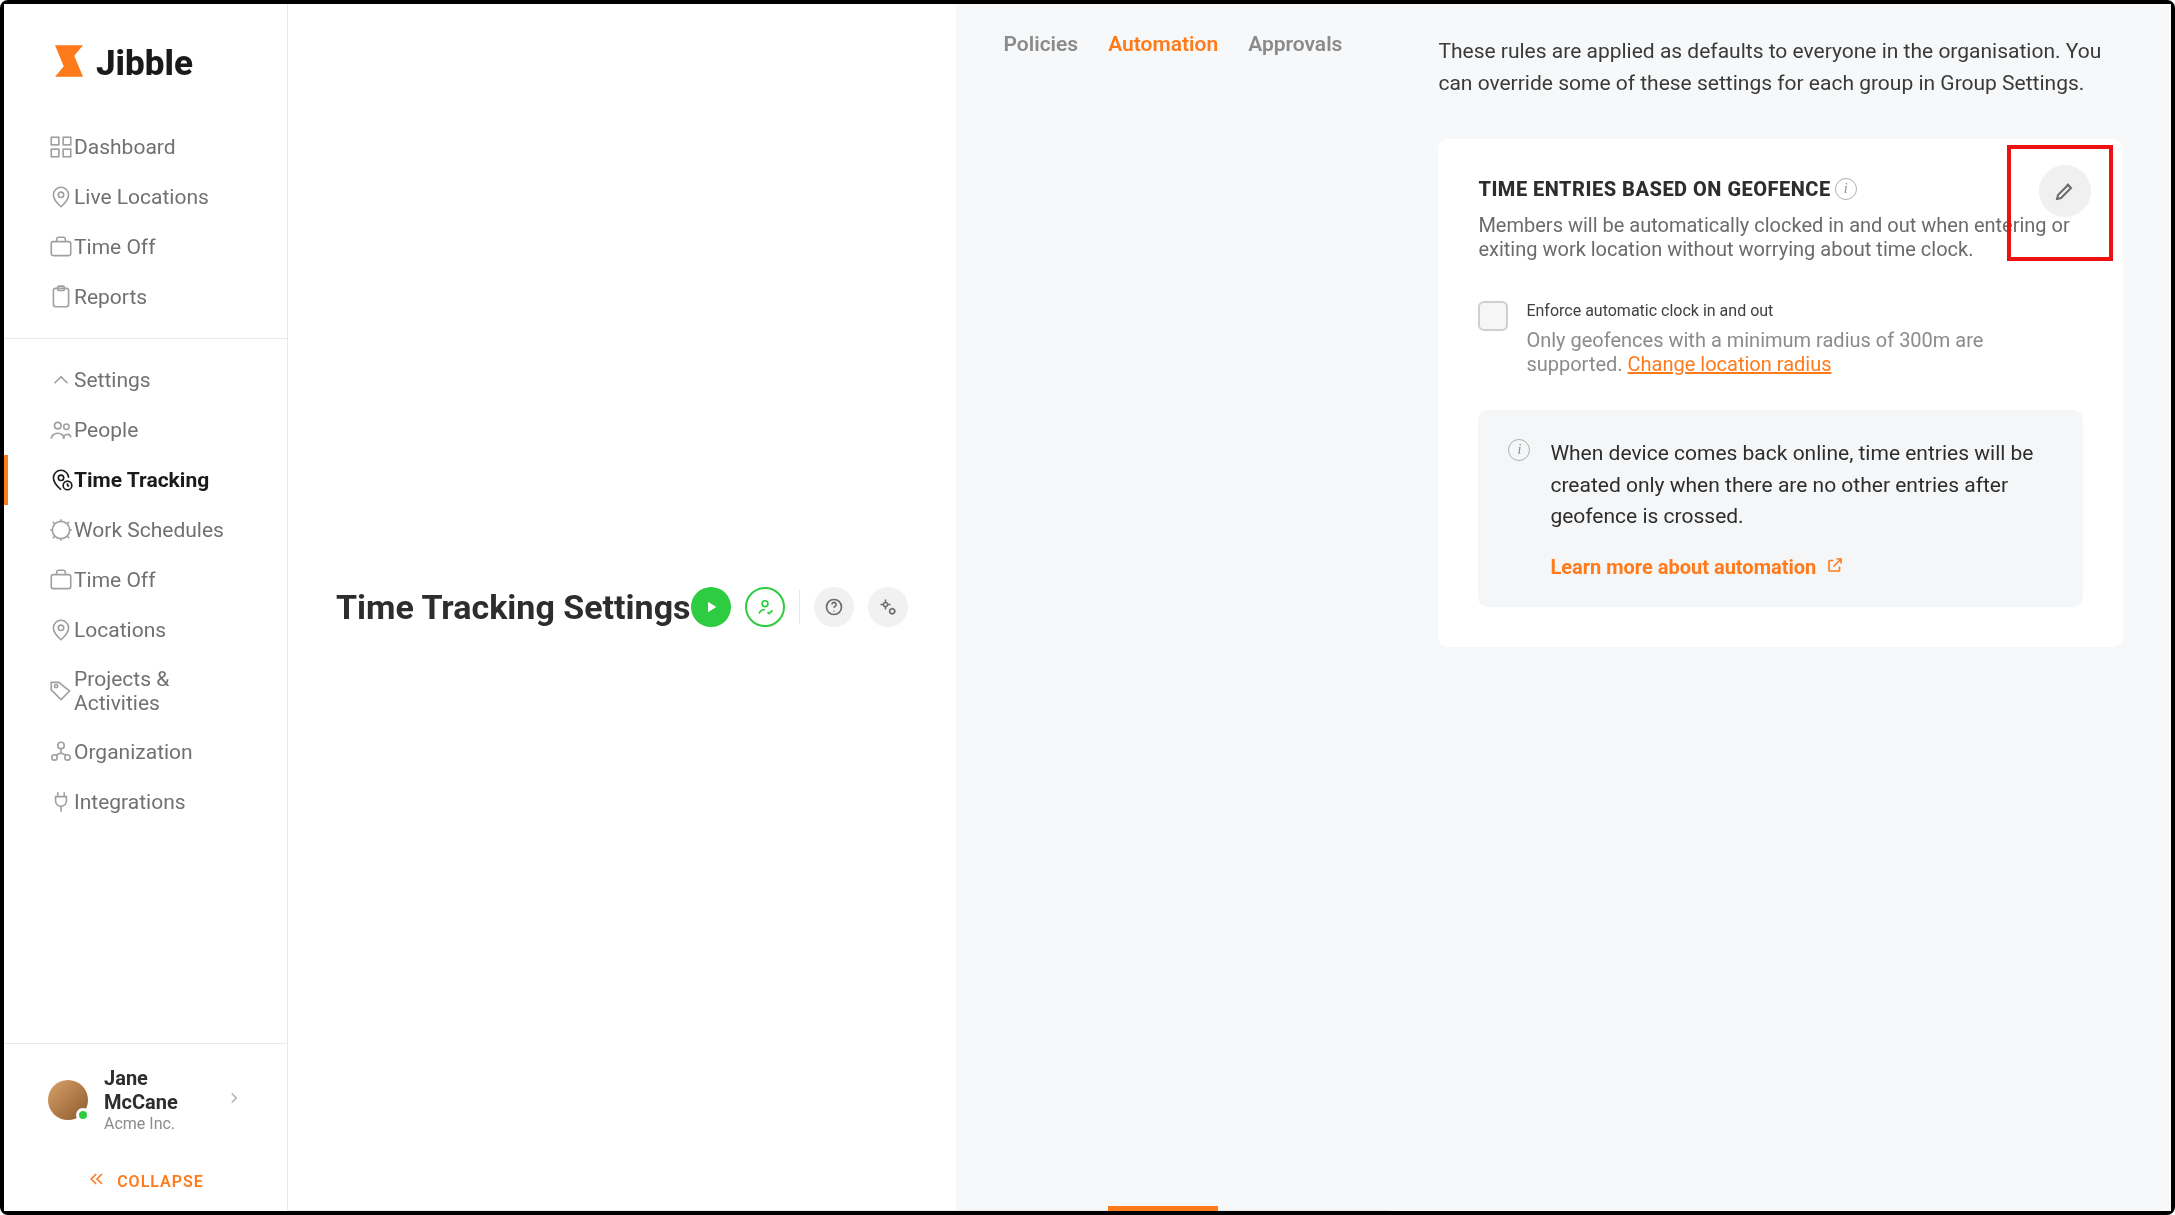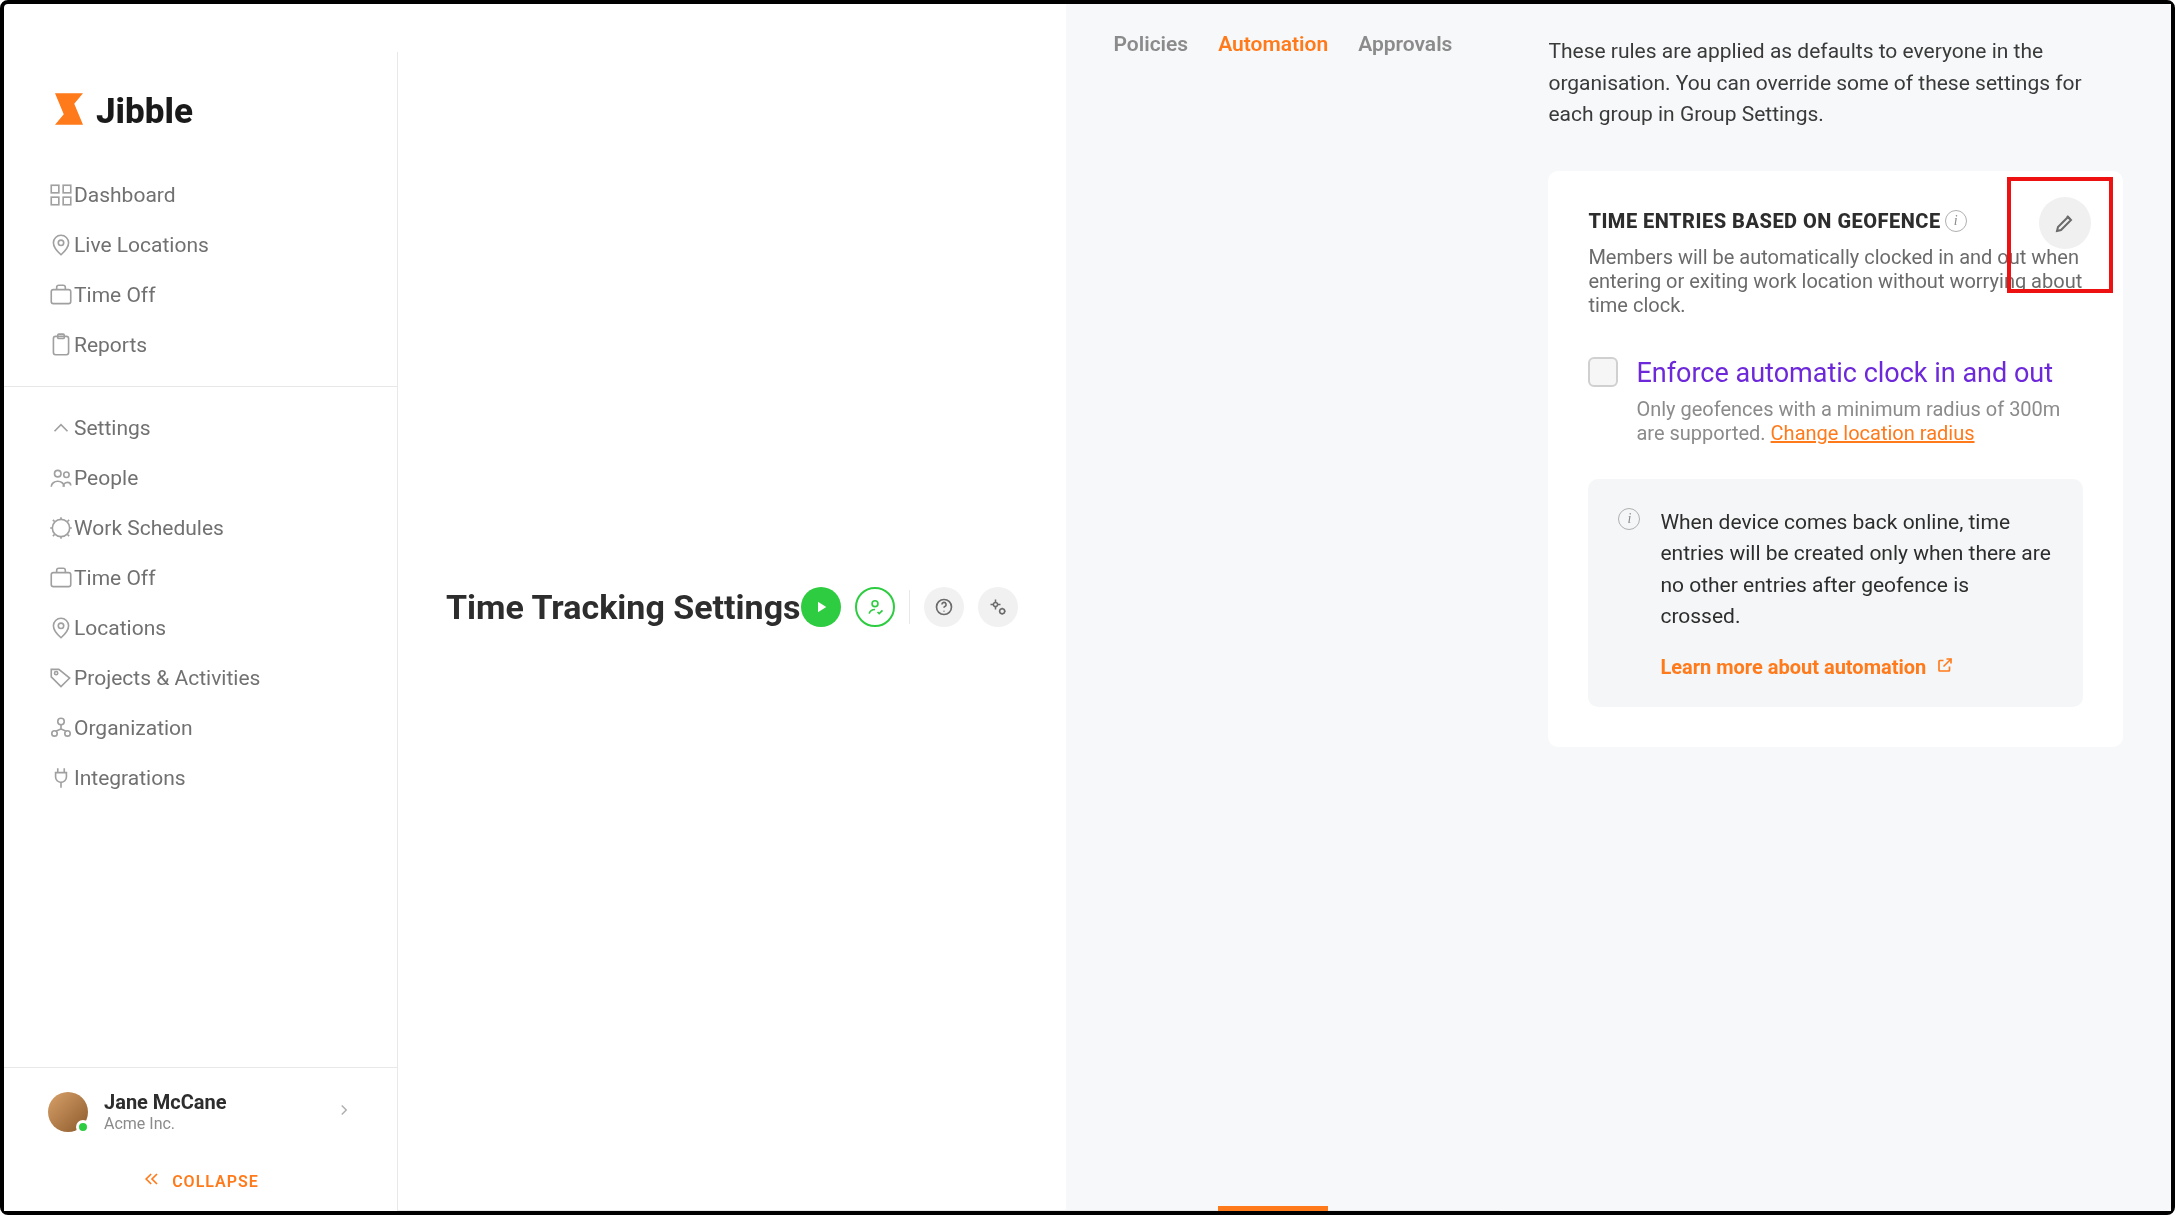--- a/index.html
+++ b/index.html
@@ -13,26 +13,25 @@
 }
 .frame {
   width: 2175px;
   height: 1215px;
   border: 4px solid #000;
   border-radius: 8px;
   display: flex;
   position: relative;
 }
 .sidebar {
-  width: 394px;
+  width: 284px;
   background: #fff;
   border-right: 1px solid #e8e8e8;
   display: flex;
   flex-direction: column;
-  margin-top: 48px;
 }
 .logo-wrap {
   padding: 36px 44px 36px 44px;
 }
 .logo {
   display: flex;
   align-items: center;
   gap: 6px;
 }
 .logo-icon svg { width: 42px; height: 42px; }
@@ -238,21 +237,21 @@
   gap: 18px;
   margin-top: 40px;
 }
 .checkbox {
   width: 30px; height: 30px;
   border: 2px solid #d0d0d0;
   border-radius: 6px;
   background: #f6f6f6;
   flex-shrink: 0;
 }
-.cb-label { font-size: 27px; color: #6d28d9; }
+.cb-label { font-size: 16px; color: #404040; }
 .cb-hint { font-size: 20px; color: #8b8b8b; margin-top: 8px; }
 .link-orange { color: #ff7a1a; text-decoration: underline; cursor: pointer; }
 .note-box {
   margin-top: 34px;
   background: #f5f6f7;
   border-radius: 10px;
   padding: 28px 30px;
   display: flex;
   gap: 20px;
 }
@@ -339,20 +338,31 @@
       <div class="nav-item">
         <span class="nav-icon">
             <svg viewBox="0 0 24 24">
               <circle cx="9" cy="8" r="3"></circle>
               <circle cx="17" cy="9" r="2.5"></circle>
               <path d="M3 20c0-3 3-5 6-5s6 2 6 5"></path>
               <path d="M14 20c0-2.2 1.8-4 4-4s3 1 3 3"></path>
             </svg>
           </span>
         <span>People</span>
+      </div>
+      <div class="nav-item active">
+        <span class="nav-icon">
+            <svg viewBox="0 0 24 24">
+              <path d="M12 21s-7-6-7-11a7 7 0 0 1 14 0"></path>
+              <circle cx="12" cy="10" r="2.5"></circle>
+              <circle cx="18" cy="17" r="4"></circle>
+              <path d="M18 15v2l1.3 1"></path>
+            </svg>
+          </span>
+        <span>Time Tracking</span>
       </div>
       <div class="nav-item">
         <span class="nav-icon">
             <svg viewBox="0 0 24 24">
               <circle cx="12" cy="12" r="8"></circle>
               <path d="M12 4v-2M12 22v-2M4 12H2M22 12h-2M6 6l-1.5-1.5M18 6l1.5-1.5M6 18l-1.5 1.5M18 18l1.5 1.5"></path>
             </svg>
           </span>
         <span>Work Schedules</span>
       </div>

